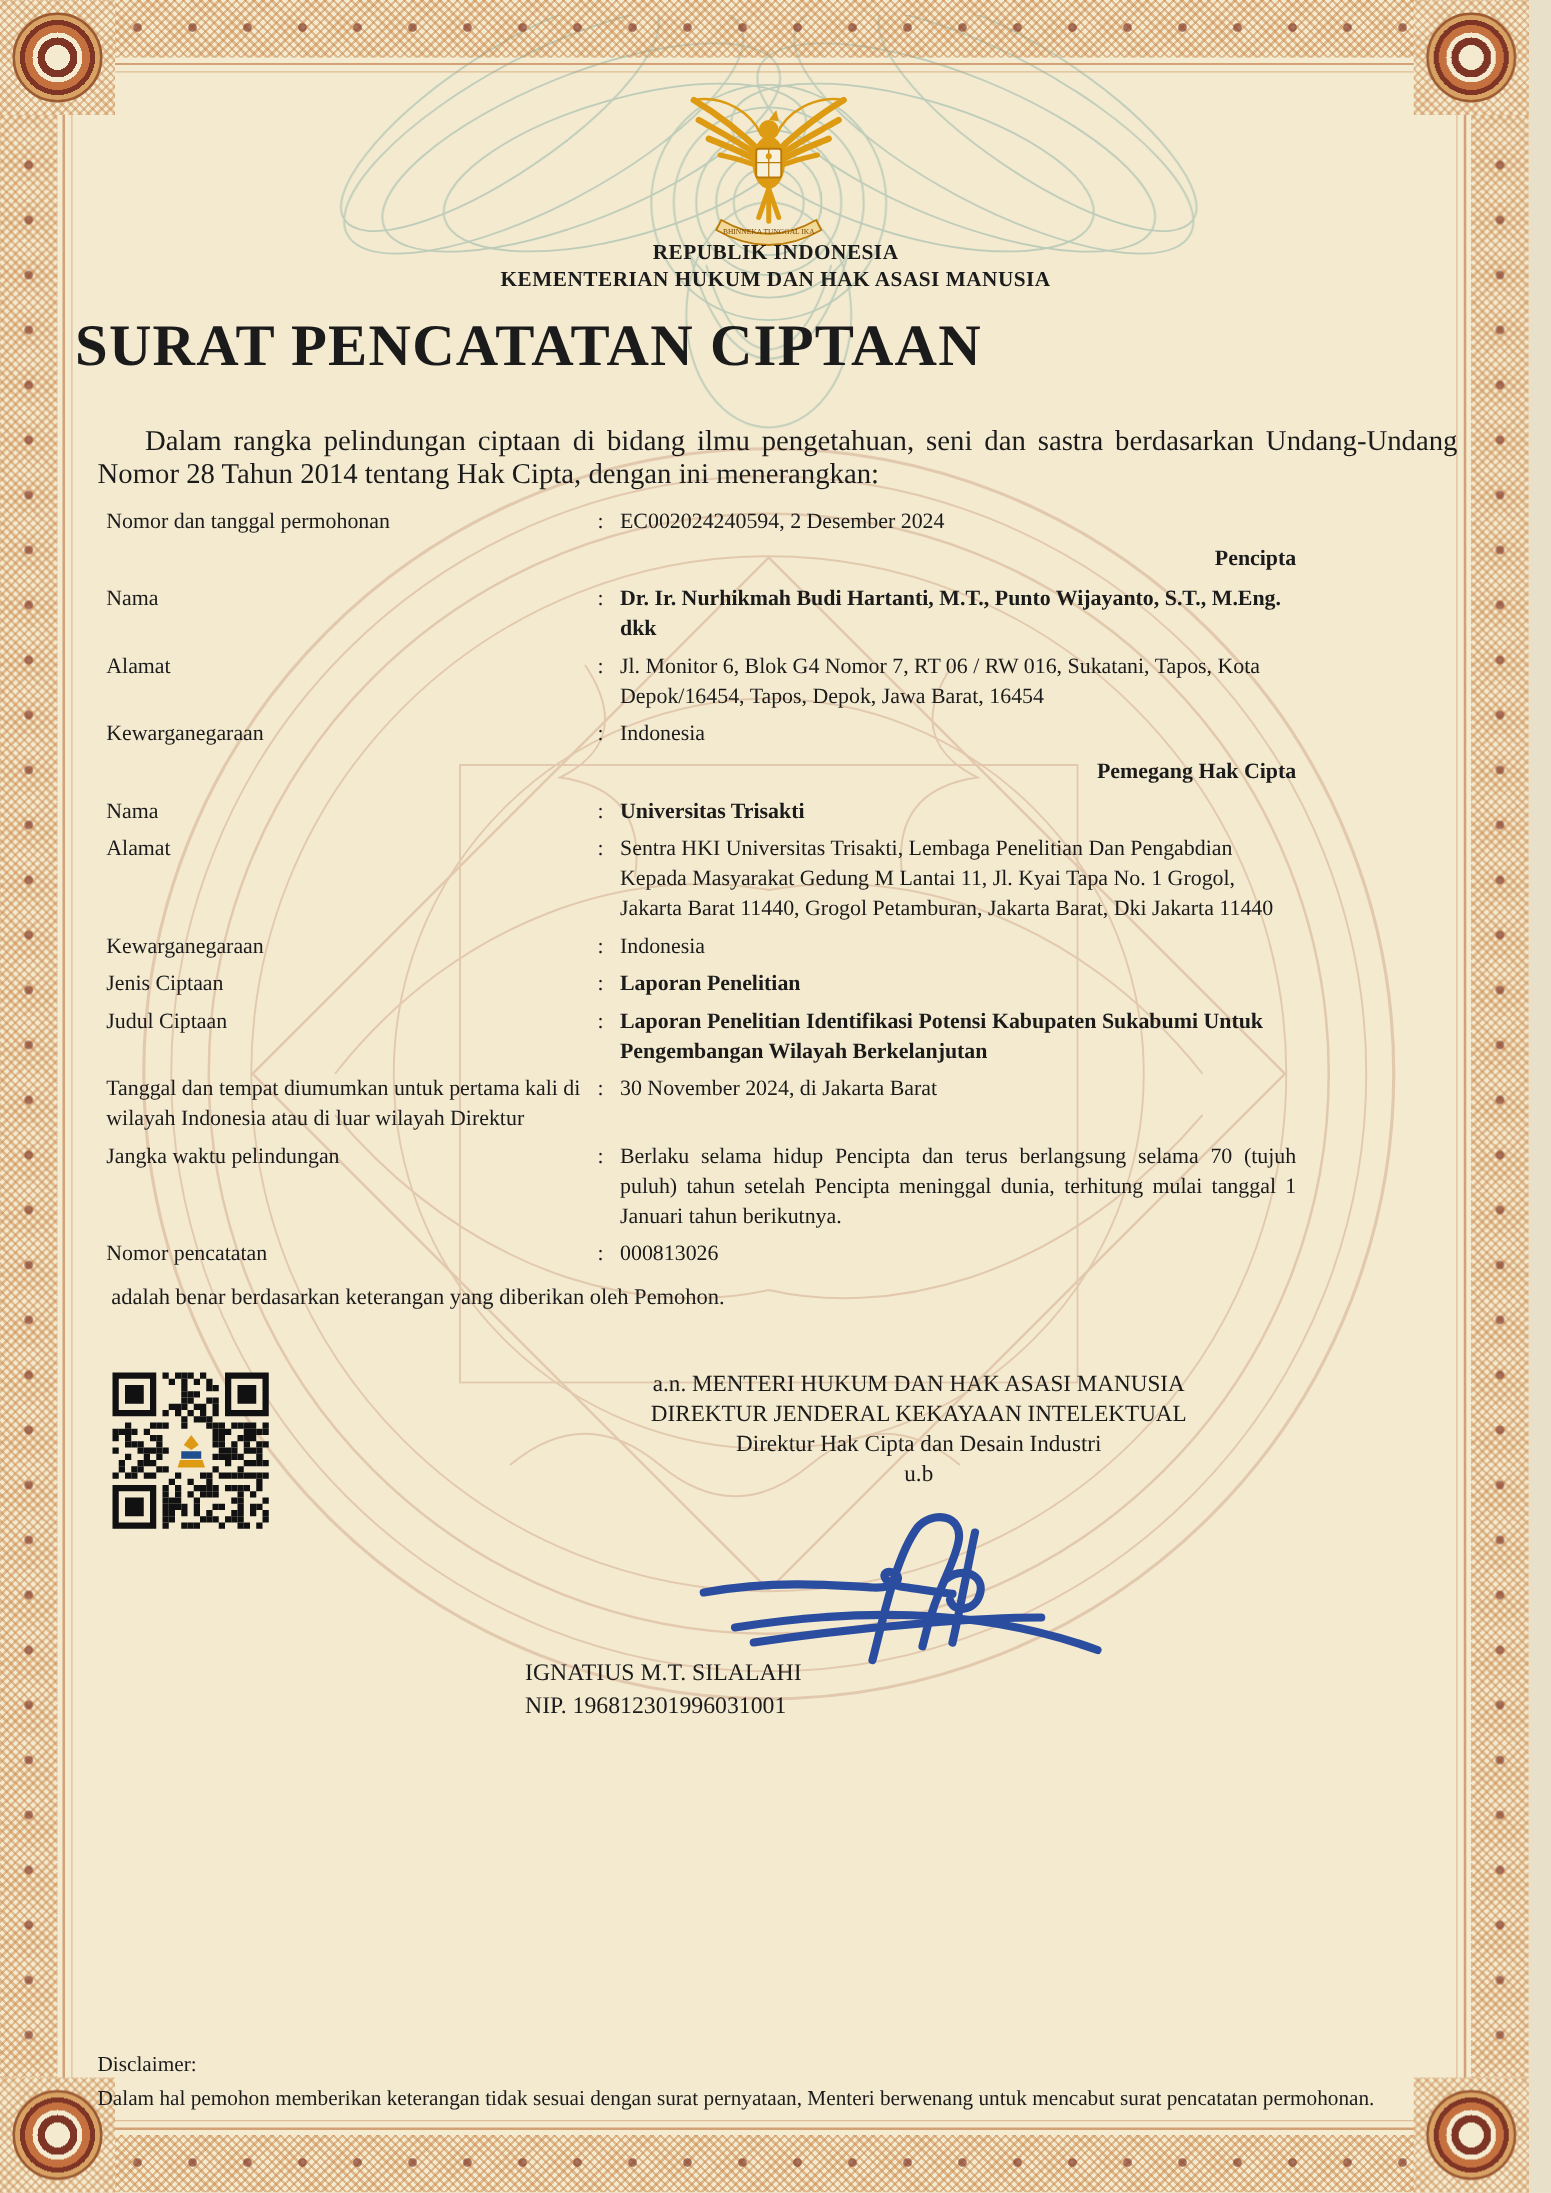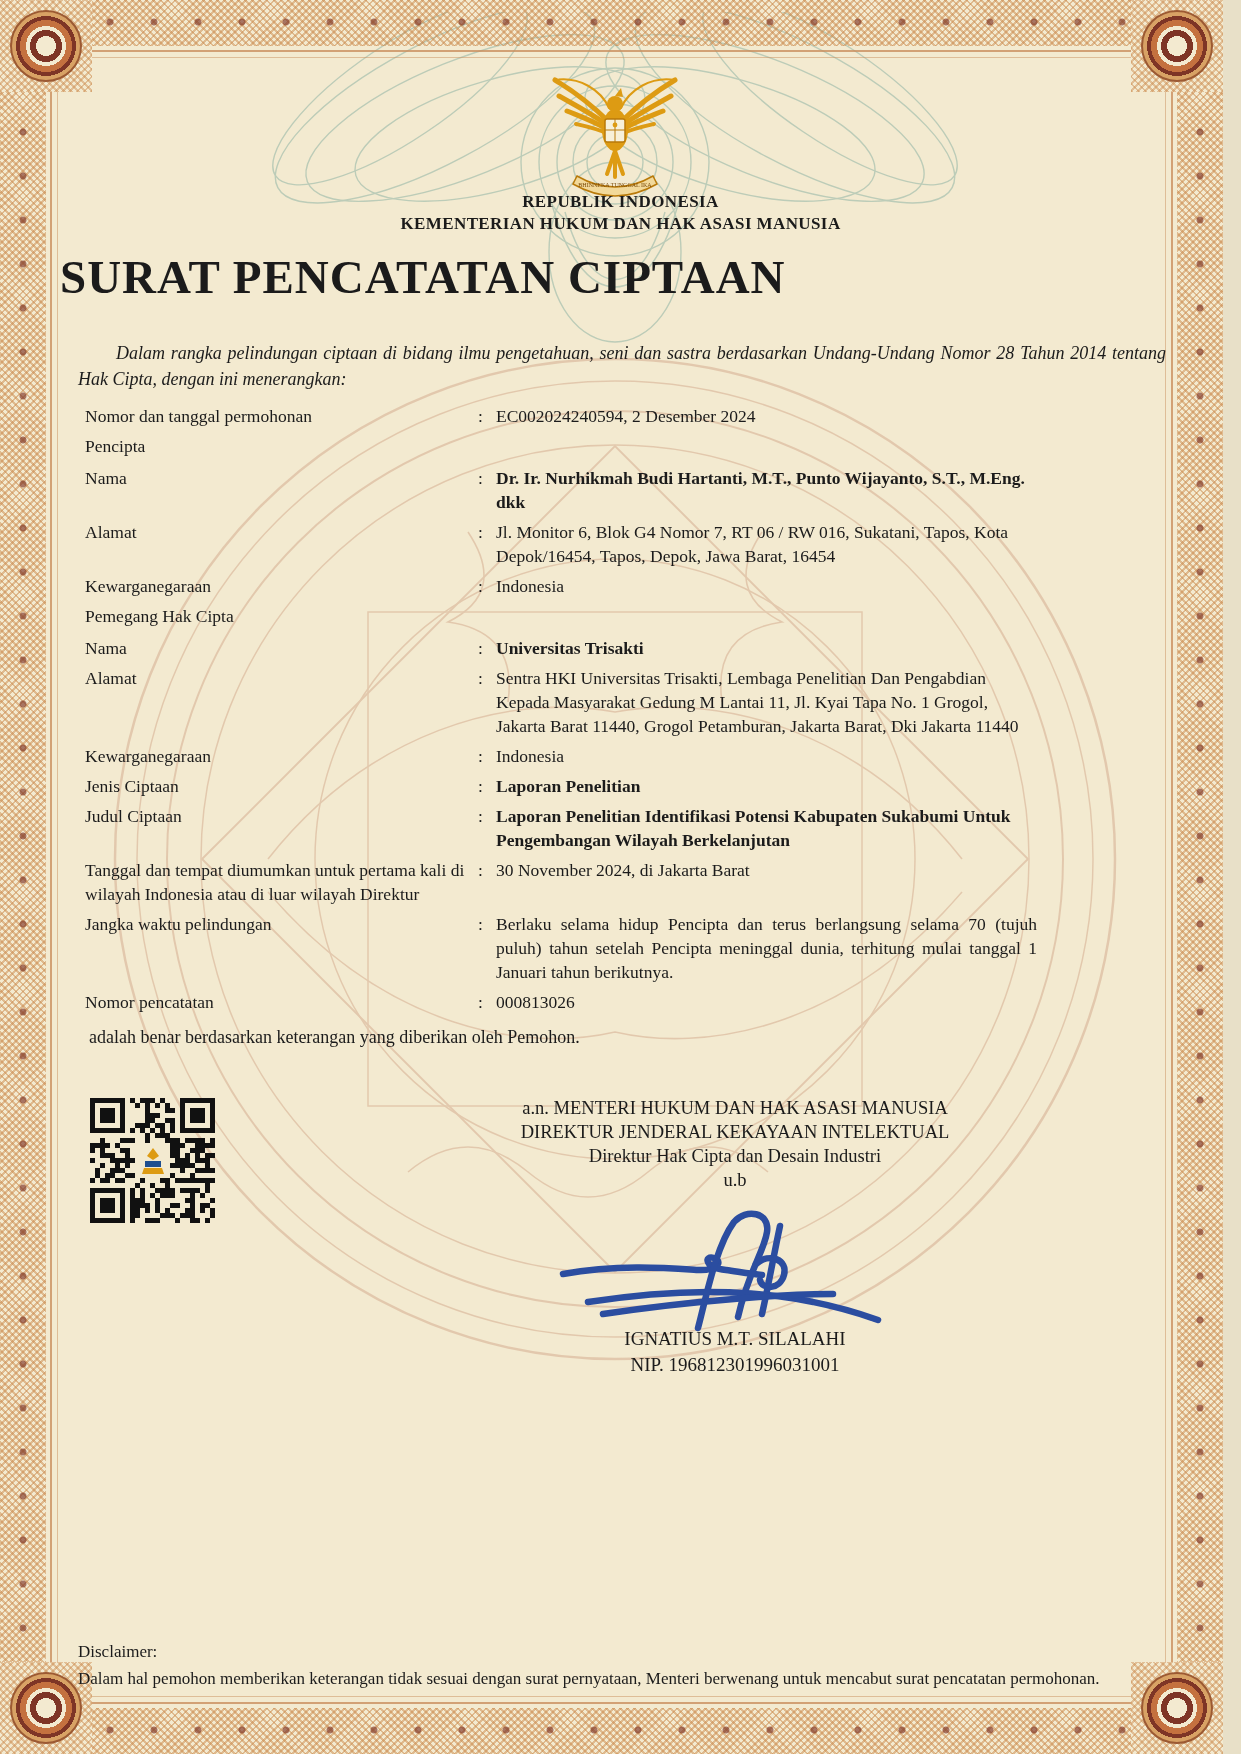--- a/index.html
+++ b/index.html
@@ -37,37 +37,37 @@
   .guilloche { position:absolute; left:250px; top:12px; width:730px; height:340px; z-index:0; }
   .ornament  { position:absolute; left:108px; top:352px; width:1014px; height:1014px; z-index:0; }
   .emblem    { position:absolute; left:549px; top:56px; width:132px; height:144px; z-index:3; }
   
   .hdr { position:absolute; left:60px; width:1121px; text-align:center;
     font-weight:bold; font-size:17px; letter-spacing:.4px; z-index:4; }
   .hdr1 { top:192px; } .hdr2 { top:214px; }
   .title { position:absolute; left:60px; top:250px; width:1121px; text-align:left;
     font-weight:bold; font-size:47px; letter-spacing:1px; z-index:4; }
   .intro { position:absolute; left:78px; top:340px; width:1088px;
-    font-size:18px; line-height:26px; text-align:justify; text-indent:38px; z-index:4;font-style:italic; }
+    font-size:23px; line-height:26px; text-align:justify; text-indent:38px; z-index:4; }
   .fields { position:absolute; left:85px; top:404px; width:952px; z-index:4;
     font-size:17.5px; line-height:24px; }
   .frow { display:grid; grid-template-columns:393px 18px 541px; margin-bottom:6px; }
-  .sect { font-weight:normal; margin:4px 0 8px 0; }
+  .sect { font-weight:bold; margin:4px 0 8px 0;text-align:right; }
   .fvalue.bold { font-weight:bold; }
   .fvalue.just { text-align:justify; }
   .closing { position:absolute; left:89px; top:1024px; width:1090px;
     font-size:18px; line-height:26px; text-align:justify; z-index:4; }
   .qr { position:absolute; left:84px; top:1092px; width:138px; height:138px; z-index:4; }
   .qr svg { display:block; }
   .qr-logo { position:absolute; left:50%; top:50%; transform:translate(-50%,-50%);
     width:34px; height:36px; }
   .signblock { position:absolute; left:420px; top:1096px; width:630px; text-align:center;
     font-size:18.5px; line-height:24px; z-index:4; }
   .sig-svg { position:absolute; left:548px; top:1202px; width:400px; height:132px; z-index:4; }
-  .signame { position:absolute; left:420px; top:1326px; width:630px; text-align:center;
+  .signame { position:absolute; left:420px; top:1326px; width:630px; 
     font-size:19px; line-height:26px; z-index:4; }
   .disclaimer { position:absolute; left:78px; top:1638px; width:1092px;
     font-size:17px; line-height:27px; z-index:4; }
 </style>
 </head>
 <body>
 
 <div class="page">
 
   <div class="edge edge-top"></div>

